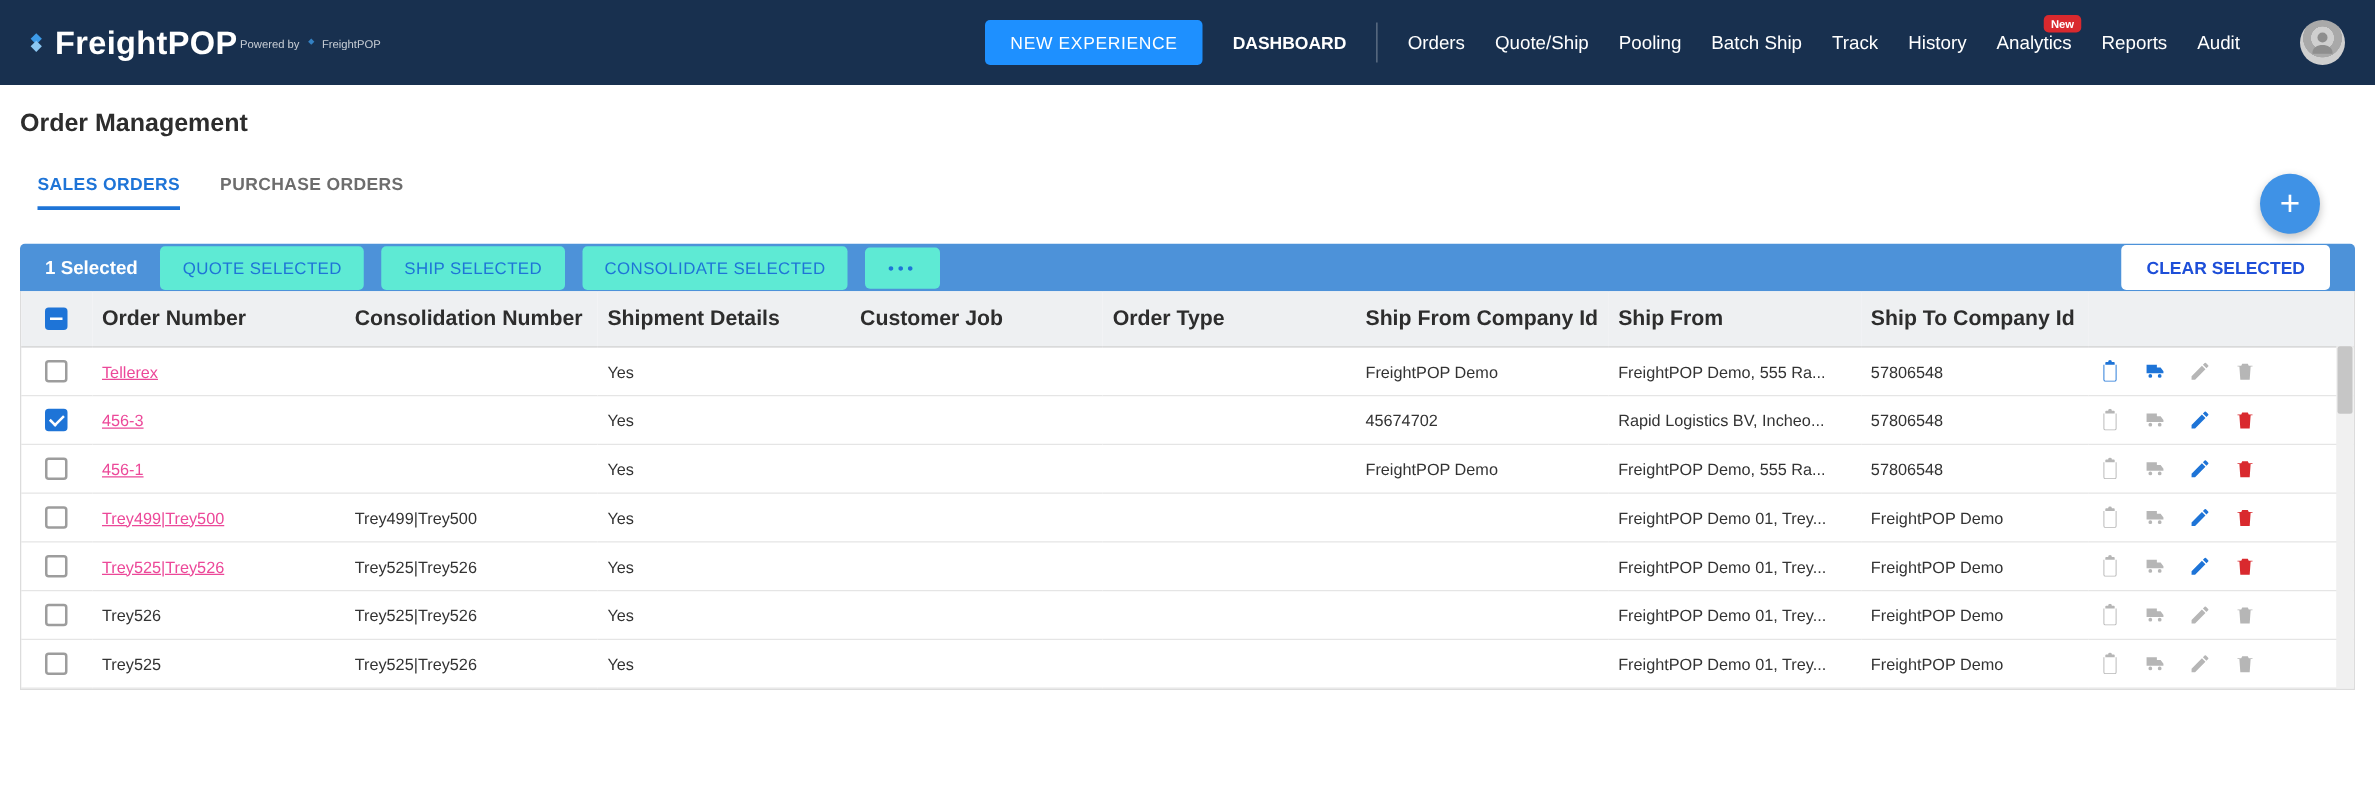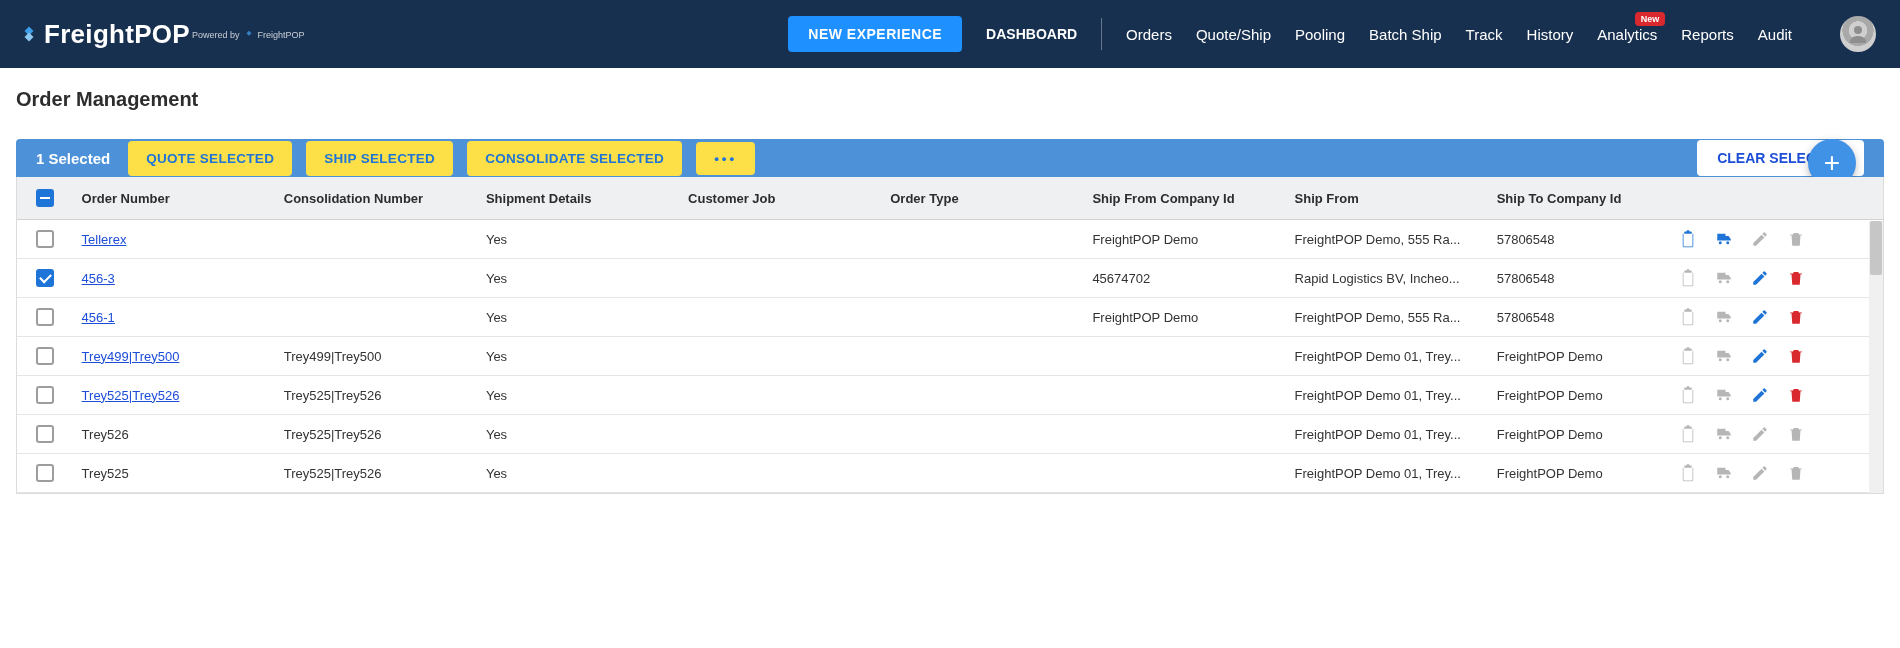--- a/index.html
+++ b/index.html
@@ -49,21 +49,21 @@
     align-items: center;
     gap: 24px;
     font-weight: 700;
     font-size: 14px;
   }
   .nav-button-new {
     background: #1e90ff;
     border-radius: 4px;
     padding: 10px 20px;
     color: #fff;
-    font-weight: 700;
+    font-weight: 400;
     letter-spacing: .5px;
     text-align: center;
   }
   .nav-active {
     border-bottom: none;
     font-weight: 800;
   }
   .nav-divider {
     width: 1px;
     height: 32px;
@@ -143,23 +143,23 @@
     background: #4d92d9;
     color: #fff;
     border-radius: 4px 4px 0 0;
     display: flex;
     align-items: center;
     gap: 14px;
     padding: 1px 20px;
   }
   .sel-count { font-weight: 700; font-size: 15px; margin-right: 4px; }
   .sel-btn {
-    background: #fde047;
+    background: #5eead4;
     color: #1e74d7;
-    font-weight: 700;
+    font-weight: 400;
     font-size: 13.5px;
     padding: 10px 18px;
     border-radius: 4px;
     letter-spacing: .3px;
   }
   .sel-btn.more {
     padding: 9px 18px;
     letter-spacing: 3px;
   }
   .spacer { flex: 1; }
@@ -178,21 +178,21 @@
     border-top: none;
     position: relative;
   }
   table {
     width: 100%;
     border-collapse: collapse;
     table-layout: fixed;
   }
   th {
     background: #eef0f2;
-    font-size: 13px;
+    font-size: 17px;
     font-weight: 700;
     text-align: left;
     padding: 12px 8px;
     border-bottom: 1px solid #d2d2d2;
   }
   td {
     padding: 10px 8px;
     border-bottom: 1px solid #e5e5e5;
     font-size: 13px;
     color: #333;
@@ -232,21 +232,21 @@
     transform: rotate(45deg) translate(-1px,-1px);
   }
   .chk.indeterminate::after {
     content:"";
     width:10px; height:2.5px;
     background:#fff;
   }
 
   .order-link {
     text-decoration: underline;
-    color: #1d4ed8;
+    color: #ec4899;
   }
 
   .actions {
     display: flex;
     gap: 18px;
     align-items: center;
     justify-content: flex-start;
   }
   .ic {
     width:18px; height:18px;
@@ -313,20 +313,24 @@
 
 <div class="page">
   <div class="page-title">Order Management</div>
 
   <div class="fab-wrap">
     <div class="fab">
       <span>+</span>
     </div>
   </div>
 
+  <div class="tabs">
+    <div class="tab active">SALES ORDERS</div>
+    <div class="tab">PURCHASE ORDERS</div>
+  </div>
 
   <div class="selection-bar">
     <div class="sel-count">1 Selected</div>
     <div class="sel-btn">QUOTE SELECTED</div>
     <div class="sel-btn">SHIP SELECTED</div>
     <div class="sel-btn">CONSOLIDATE SELECTED</div>
     <div class="sel-btn more">•••</div>
     <div class="spacer"></div>
     <div class="sel-clear">CLEAR SELECTED</div>
   </div>

